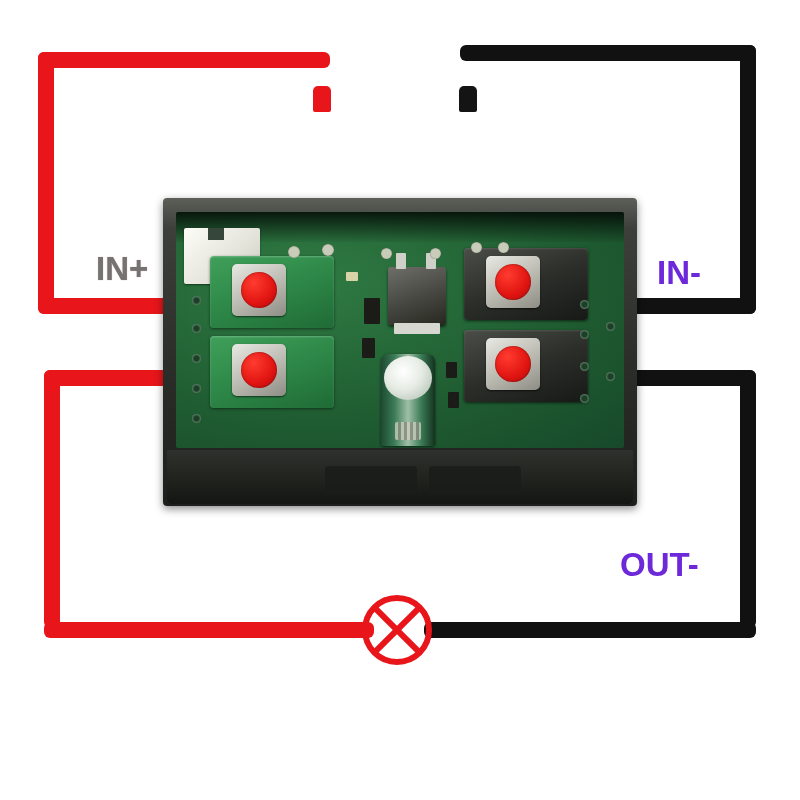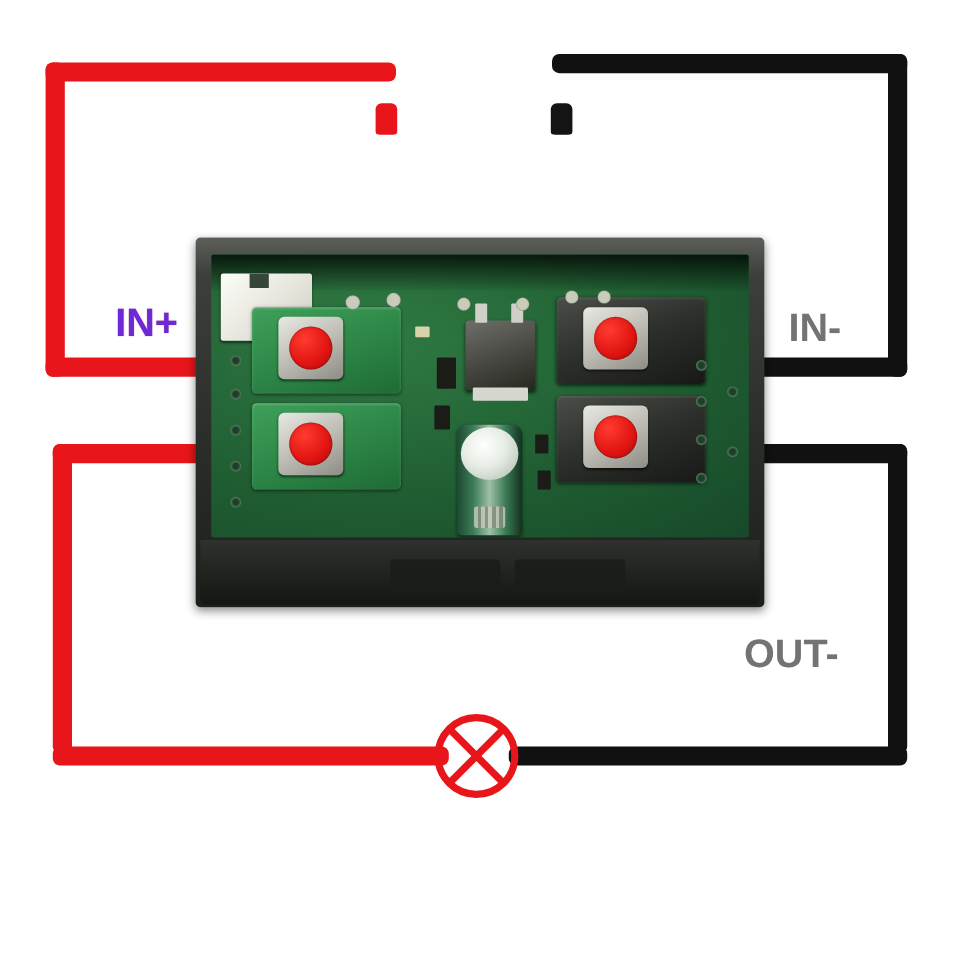--- a/index.html
+++ b/index.html
@@ -62,27 +62,27 @@
 
   
   .term-label {
     position: absolute;
     font-size: 33px;
     font-weight: 700;
     line-height: 1;
     white-space: nowrap;
     z-index: 45;
   }
-  .label-red   { color: #6d28d9; text-shadow: 0 0 1px rgba(142,21,18,.55); }
-  .label-black { color: #737373; }
+  .label-red   { color: #737373; text-shadow: 0 0 1px rgba(142,21,18,.55); }
+  .label-black { color: #6d28d9; }
 
   #label-in-plus  { left: 96px;  top: 252px; }
   #label-in-minus { left: 657px; top: 256px; }
   #label-out-plus { left: 62px;  top: 540px; }
-  #label-out-minus{ left: 620px; top: 528px; }
+  #label-out-minus{ left: 620px; top: 548px; }
 
   
   #lamp {
     position: absolute;
     left: 362px;
     top: 595px;
     width: 70px;
     height: 70px;
     border: 6px solid #e8161a;
     border-radius: 50%;

